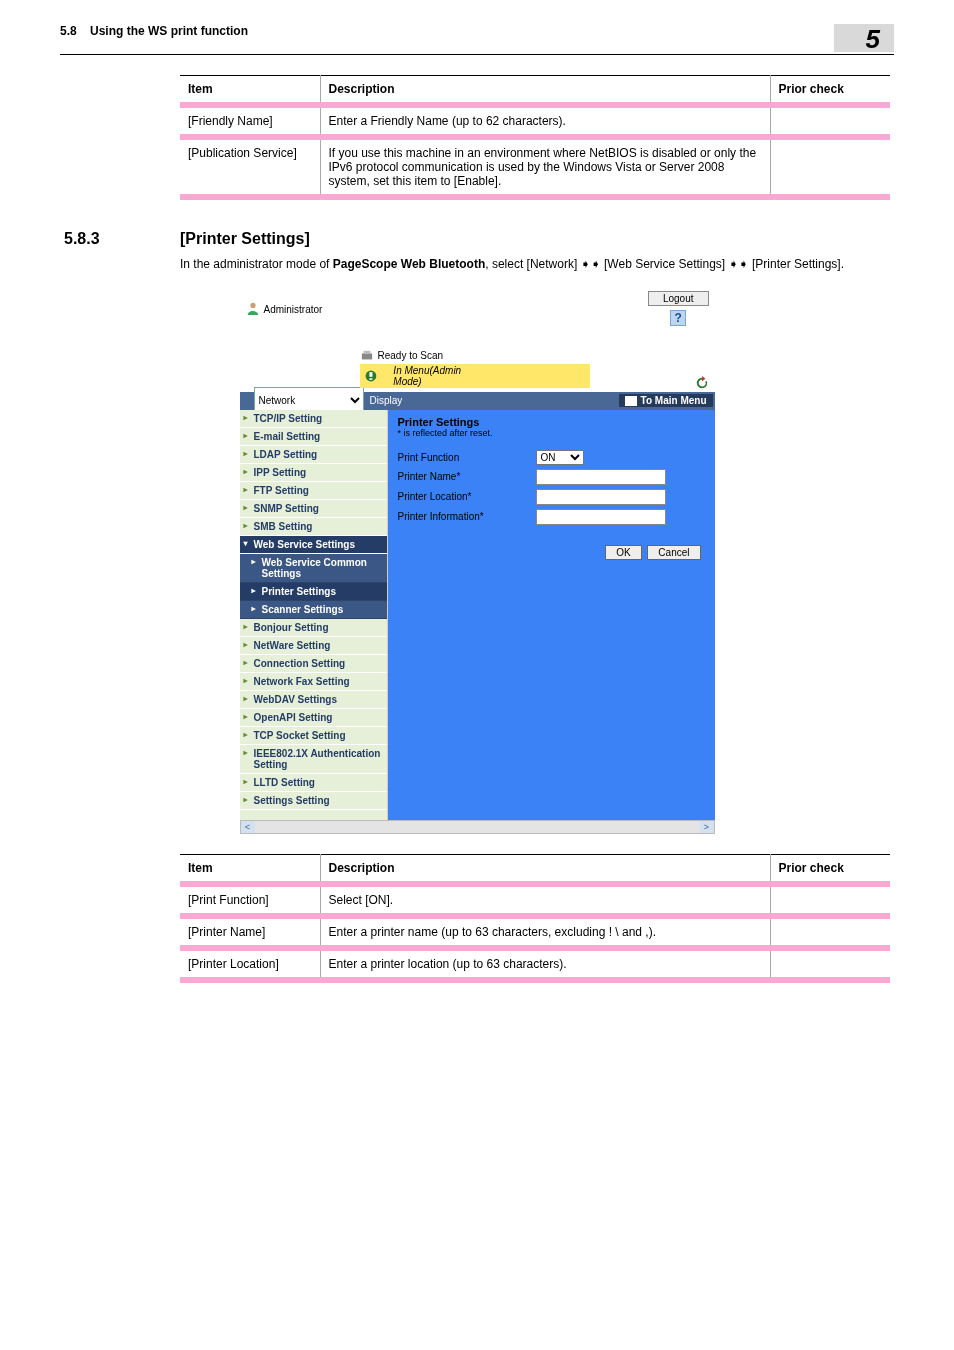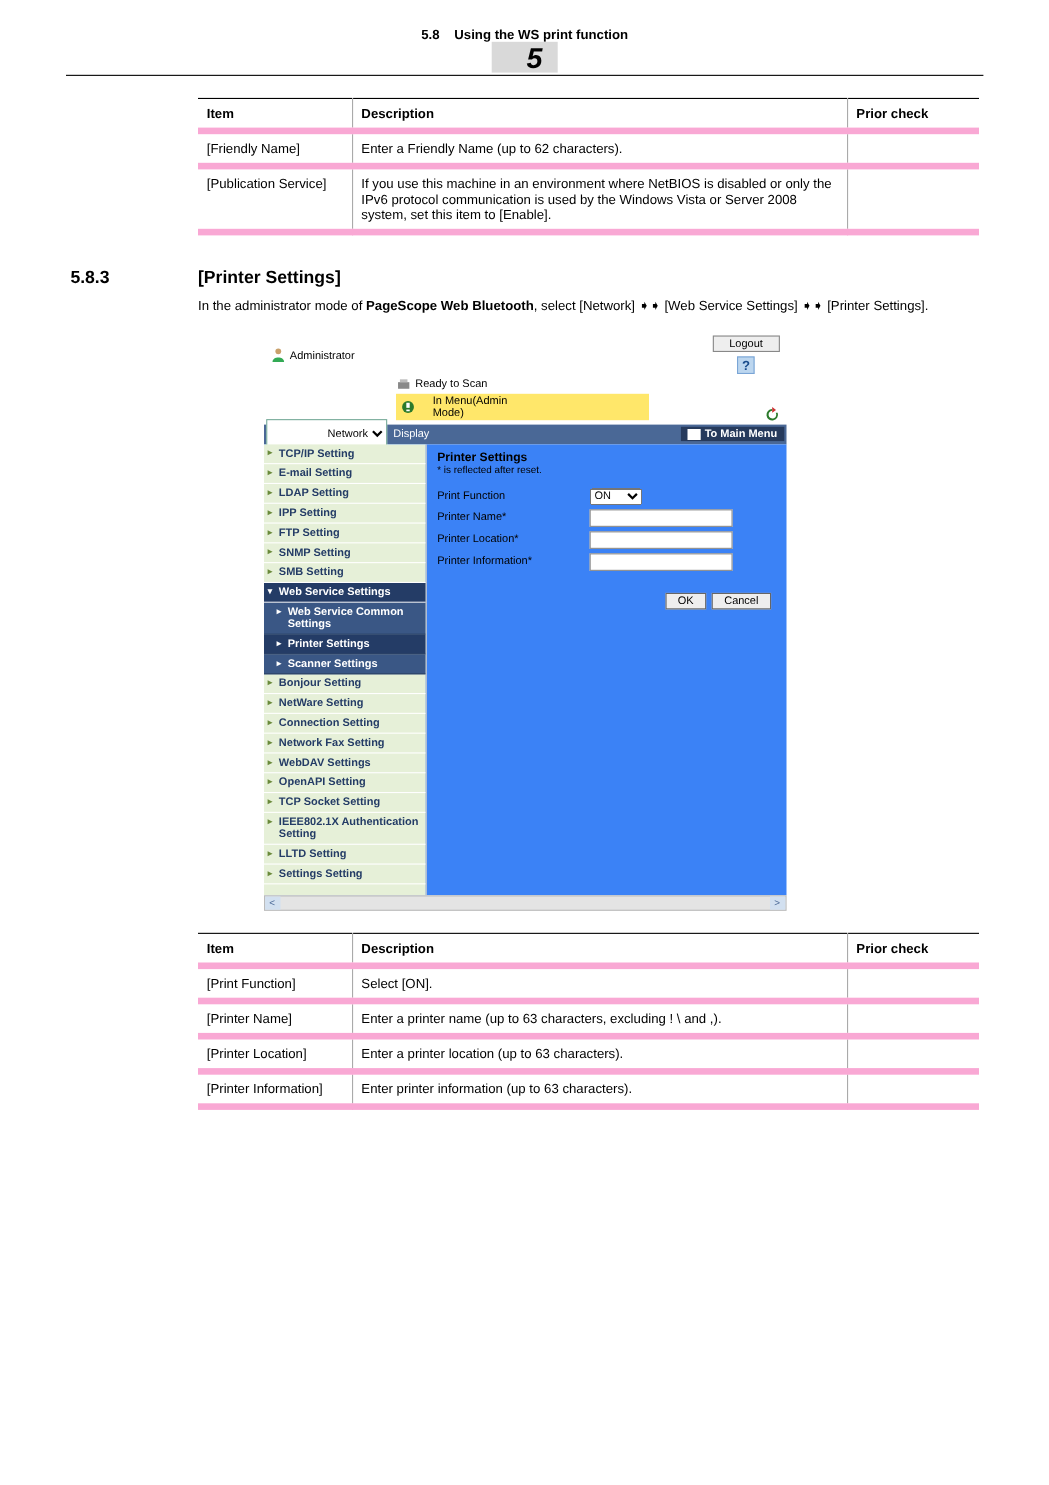--- a/index.html
+++ b/index.html
@@ -10,24 +10,23 @@
     color: #000;
     font-size: 12px;
     width: 954px;
   }
   .page {
     padding: 24px 60px 10px 60px;
   }
   .runhead {
     display: flex;
     justify-content: space-between;
-    align-items: center;
+    align-items: flex-start;
     border-bottom: 1px solid #000;
     padding-bottom: 2px;
-    flex-direction: column;
   }
   .runhead-left { font-weight: bold; font-size: 12px; }
   .runhead-right {
     background: #d9d9d9;
     padding: 2px 14px 0 30px;
     font-size: 26px;
     font-weight: bold;
     font-style: italic;
     line-height: 1;
     min-width: 60px;
@@ -96,33 +95,33 @@
   }
   .status-area { padding: 0 6px 4px 120px; }
   .status-line { display: flex; align-items: center; gap: 4px; }
   .status-icon { width: 14px; height: 12px; }
   .admin-mode {
     background: #ffe76a;
     display: flex; align-items: center; gap: 16px;
     padding: 1px 120px 1px 4px;
     margin-top: 2px;
     width: 230px;
+    font-style: italic;
   }
   .refresh-icon { width: 14px; height: 14px; }
 
   .navbar {
     display: flex; align-items: center;
     background: #4a6896; color: #fff;
     padding: 0; height: 18px;
   }
   .nav-select {
     font-size: 10px; height: 27px; width: 110px;
     border: 1px solid #7a9; background: #fff; color: #000;
-    margin-left: 2px;
-    text-align: right;
+    margin-left: 14px;
   }
   .nav-display { padding-left: 6px; }
   .nav-spacer { flex: 1; }
   .to-main {
     background: #263a5c; color: #fff;
     padding: 1px 6px; display: flex; gap: 4px; align-items: center;
     font-weight: bold; font-size: 10px;
     margin-right: 2px;
   }
   .to-main-icon { width: 12px; height: 10px; background: #fff; display:inline-block; }
@@ -234,21 +233,21 @@
             <circle cx="8" cy="5" r="3" fill="#c9a06b"></circle>
             <path d="M2 16 C2 10 14 10 14 16Z" fill="#3a5"></path>
           </svg>
         <span>Administrator</span>
       </div>
       <div style="display:flex;gap:4px;align-items:center;flex-direction:column;">
         <button class="logout-btn">Logout</button>
         <span class="help-btn">?</span>
       </div>
     </div>
-    <div style="position:relative;">
+    <div style="position:relative;margin-top:20px;">
       <div class="status-area">
         <div class="status-line">
           <svg class="status-icon" viewBox="0 0 16 14">
               <rect x="2" y="4" width="12" height="7" fill="#888"></rect>
               <rect x="4" y="1" width="8" height="3" fill="#bbb"></rect>
             </svg>
           <span>Ready to Scan</span>
         </div>
         <div class="admin-mode">
           <svg width="18" height="16" viewBox="0 0 18 16">
@@ -348,21 +347,16 @@
     <tr>
       <td>[Printer Name]</td>
       <td>Enter a printer name (up to 63 characters, excluding ! \ and ,).</td>
       <td></td>
     </tr>
     <tr>
       <td>[Printer Location]</td>
       <td>Enter a printer location (up to 63 characters).</td>
       <td></td>
     </tr>
-    <tr>
-      <td>[Printer Information]</td>
-      <td>Enter printer information (up to 63 characters).</td>
-      <td></td>
-    </tr>
   </tbody>
     </table>
 
 </div>
 
 </body></html>

